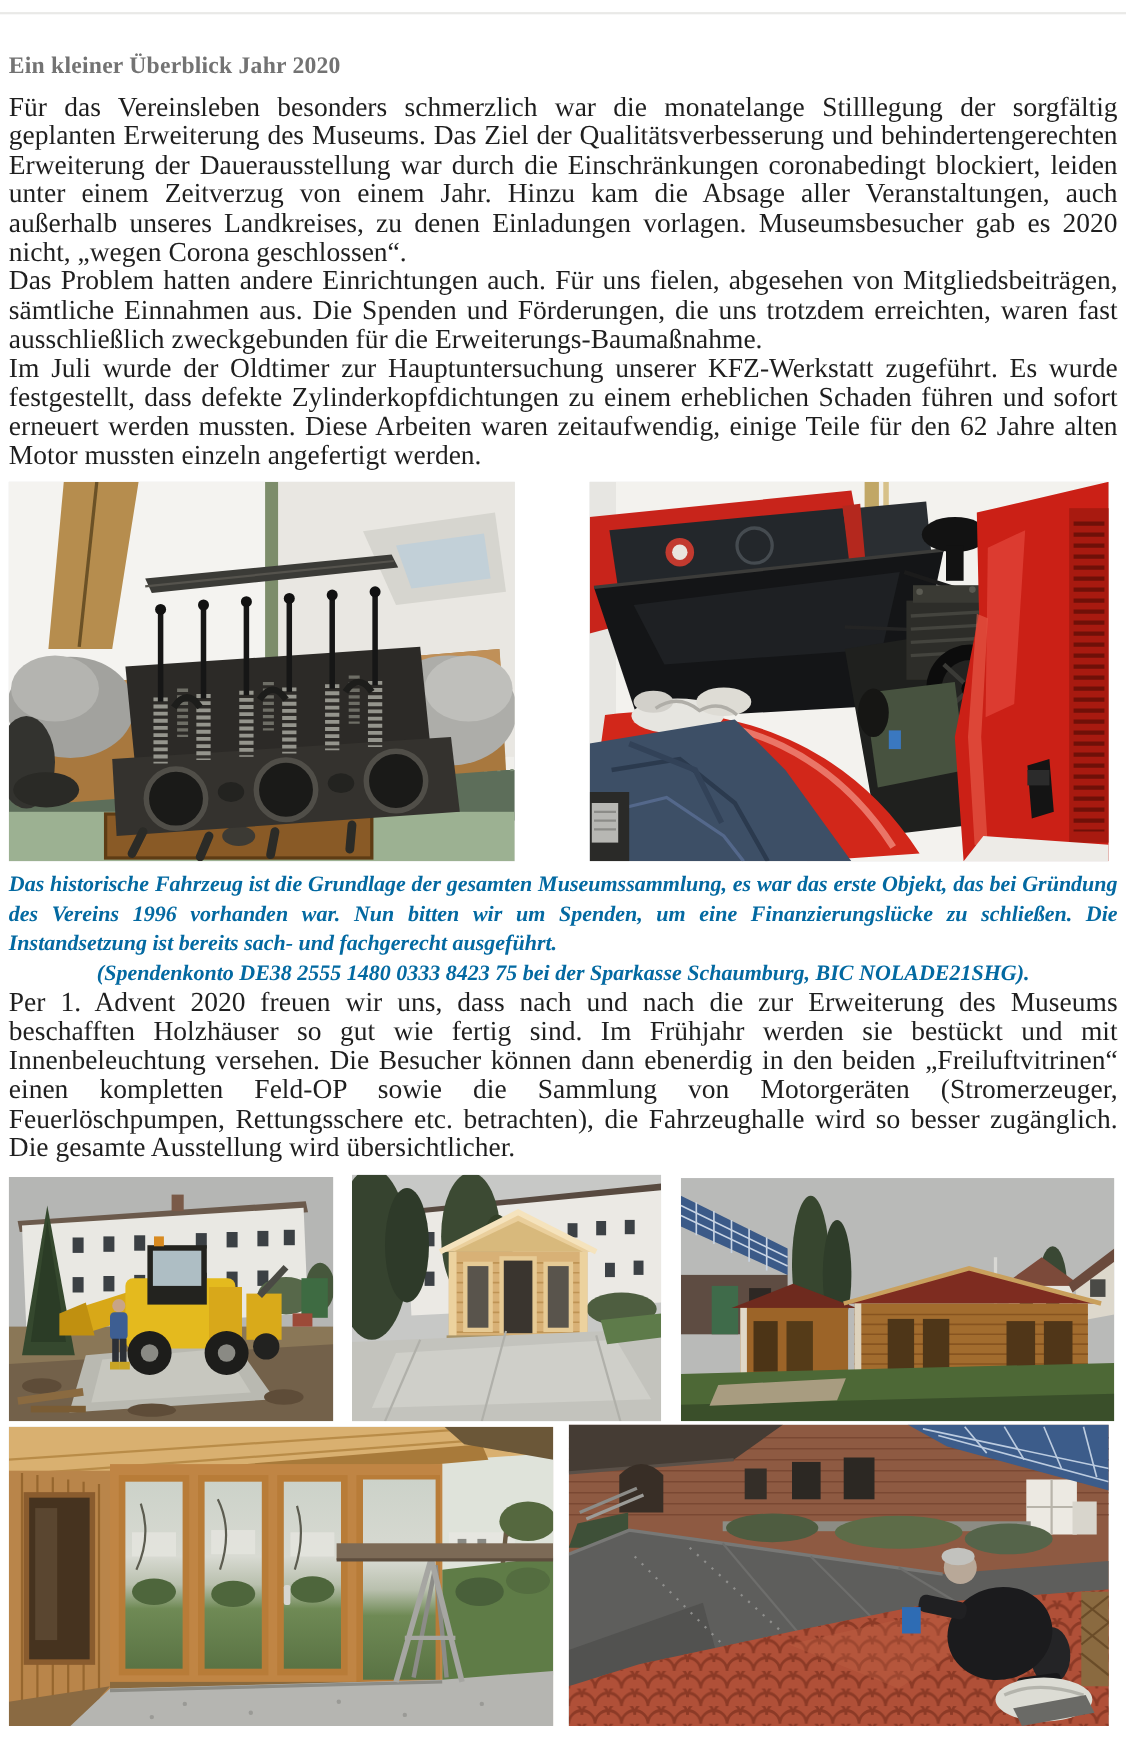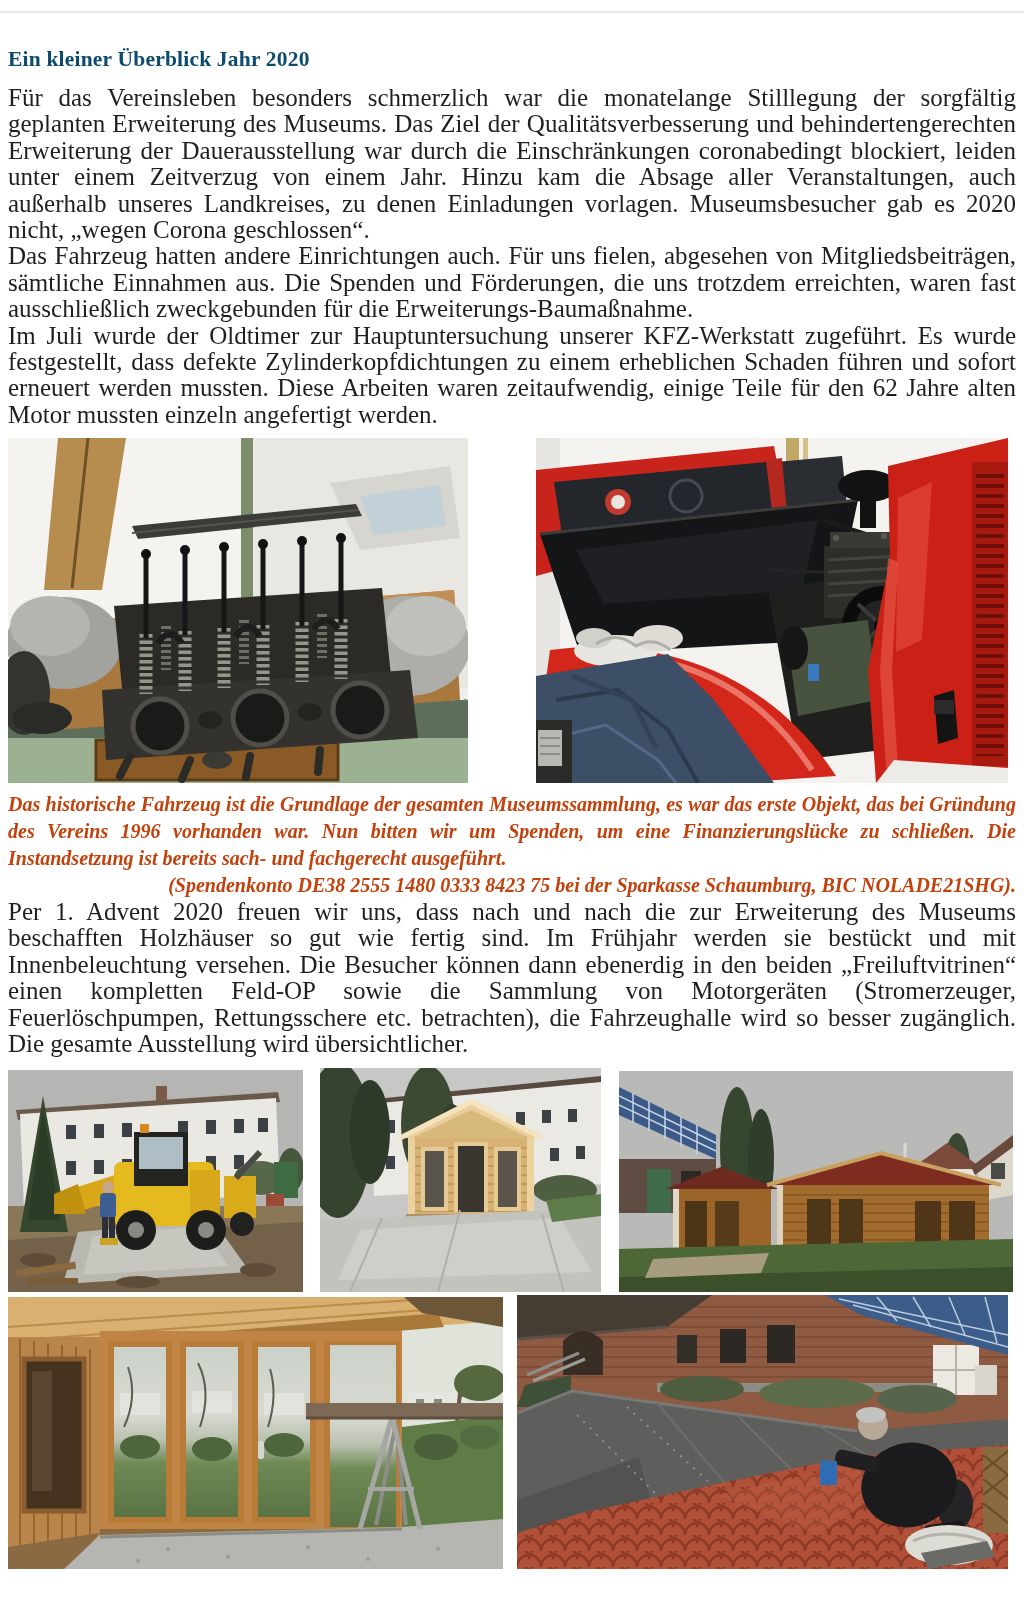--- a/index.html
+++ b/index.html
@@ -6,45 +6,45 @@
   body{
     width:1024px;height:1599px;overflow:hidden;position:relative;
     background:#ffffff;color:#1f1f1f;
     font-family:"Liberation Serif","DejaVu Serif",serif;
   }
   .page{position:absolute;inset:0;background:#ffffff;}
   .scanline{position:absolute;top:11px;left:0;width:1024px;height:2px;background:#e9e9e7;}
   .textflow{position:absolute;left:8px;width:1008px;}
   #flow1{top:47px;}
   #flow2{top:791px;}
-  h1.title{font-size:21.5px;font-weight:bold;margin:0 0 13px 0;letter-spacing:.2px;color:#0c4a6e;}
+  h1.title{font-size:21.5px;font-weight:bold;margin:0 0 13px 0;letter-spacing:.2px;color:#737373;}
   p.body{font-size:25px;line-height:26.4px;margin:0;text-align:justify;}
-  p.blue{color:#c2410c;font-weight:bold;font-style:italic;font-size:20px;line-height:27px;margin:0;text-align:justify;}
-  p.blue.acct{text-align:right;}
+  p.blue{color:#0369a1;font-weight:bold;font-style:italic;font-size:20px;line-height:27px;margin:0;text-align:justify;}
+  p.blue.acct{text-align:center;}
   .photo{position:absolute;overflow:hidden;background:#ddd;}
   .photo svg{display:block;width:100%;height:100%;}
   #ph1{left:8px;top:438px;width:460px;height:345px;}
   #ph2{left:536px;top:438px;width:472px;height:345px;}
   #ph3{left:8px;top:1070px;width:295px;height:222px;}
   #ph4{left:320px;top:1068px;width:281px;height:224px;}
   #ph5{left:619px;top:1071px;width:394px;height:221px;}
   #ph6{left:8px;top:1297px;width:495px;height:272px;}
   #ph7{left:517px;top:1295px;width:491px;height:274px;}
 </style>
 </head>
 <body>
 
 <div class="page">
 
   <div class="scanline"></div>
 
   <div class="textflow" id="flow1">
     <h1 class="title">Ein kleiner Überblick Jahr 2020</h1>
     <p class="body">Für das Vereinsleben besonders schmerzlich war die monatelange Stilllegung der sorgfältig geplanten Erweiterung des Museums. Das Ziel der Qualitätsverbesserung und behindertengerechten Erweiterung der Dauerausstellung war durch die Einschränkungen coronabedingt blockiert, leiden unter einem Zeitverzug von einem Jahr. Hinzu kam die Absage aller Veranstaltungen, auch außerhalb unseres Landkreises, zu denen Einladungen vorlagen. Museumsbesucher gab es 2020 nicht, „wegen Corona geschlossen“.</p>
-    <p class="body">Das Fahrzeug hatten andere Einrichtungen auch. Für uns fielen, abgesehen von Mitgliedsbeiträgen, sämtliche Einnahmen aus. Die Spenden und Förderungen, die uns trotzdem erreichten, waren fast ausschließlich zweckgebunden für die Erweiterungs-Baumaßnahme.</p>
+    <p class="body">Das Problem hatten andere Einrichtungen auch. Für uns fielen, abgesehen von Mitgliedsbeiträgen, sämtliche Einnahmen aus. Die Spenden und Förderungen, die uns trotzdem erreichten, waren fast ausschließlich zweckgebunden für die Erweiterungs-Baumaßnahme.</p>
     <p class="body">Im Juli wurde der Oldtimer zur Hauptuntersuchung unserer KFZ-Werkstatt zugeführt. Es wurde festgestellt, dass defekte Zylinderkopfdichtungen zu einem erheblichen Schaden führen und sofort erneuert werden mussten. Diese Arbeiten waren zeitaufwendig, einige Teile für den 62 Jahre alten Motor mussten einzeln angefertigt werden.</p>
   </div>
 
   <div class="photo" id="ph1" role="img" aria-label="Zerlegter Motor: Zylinderkopf mit Ventilfedern auf der Werkbank">
     <svg viewBox="0 0 460 345" preserveAspectRatio="none">
       <rect width="460" height="345" fill="#f0efeb"></rect>
       <rect width="240" height="262" fill="#f4f3f0"></rect>
       <polygon points="50,0 118,0 94,152 36,152" fill="#b68d4e"></polygon>
       <line x1="80" y1="0" x2="64" y2="150" stroke="#6b5126" stroke-width="3"></line>
       <rect x="233" width="12" height="242" fill="#7d8d6b"></rect>

